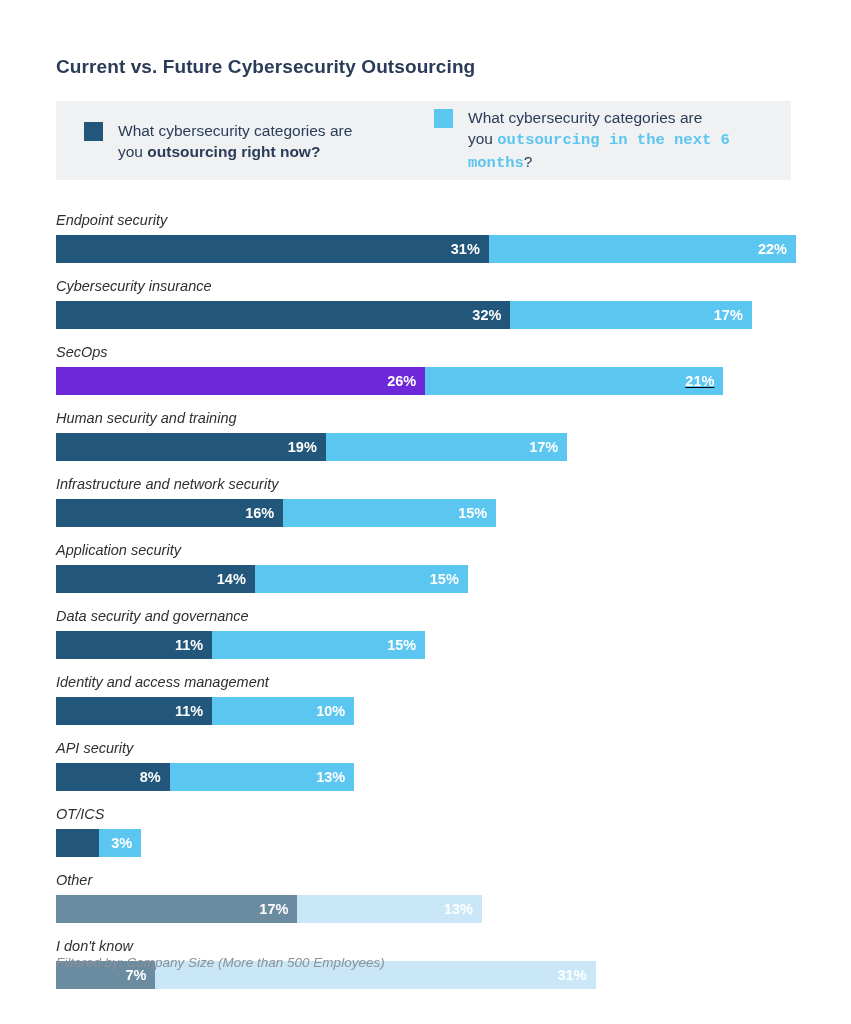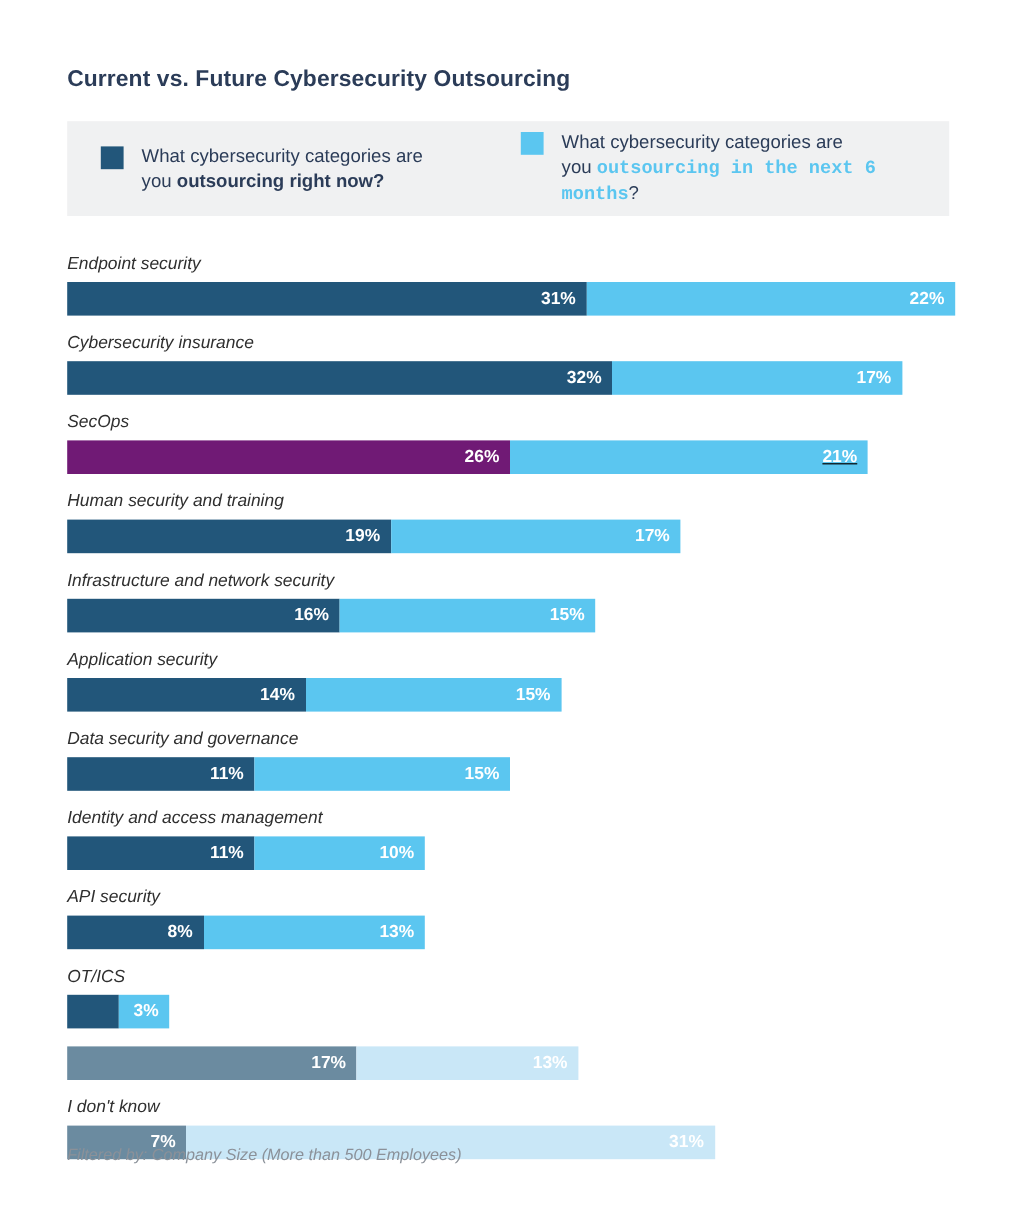--- a/index.html
+++ b/index.html
@@ -148,21 +148,21 @@
             <span class="seg-value">32%</span>
           </div>
           <div class="seg" style="width: 241.4px; background: rgb(91, 198, 240);">
             <span class="seg-value">17%</span>
           </div>
         </div>
       </div>
       <div class="row">
         <div class="row-label">SecOps</div>
         <div class="bar-track">
-          <div class="seg" style="width: 369.2px; background: #701a75;">
+          <div class="seg" style="width: 369.2px; background: #6d28d9;">
             <span class="seg-value">26%</span>
           </div>
           <div class="seg" style="width: 298.2px; background: rgb(91, 198, 240); text-decoration: underline;">
             <span class="seg-value">21%</span>
           </div>
         </div>
       </div>
       <div class="row">
         <div class="row-label">Human security and training</div>
         <div class="bar-track">
@@ -232,20 +232,21 @@
       <div class="row">
         <div class="row-label">OT/ICS</div>
         <div class="bar-track">
           <div class="seg" style="width: 42.6px; background: rgb(34, 86, 122);"></div>
           <div class="seg" style="width: 42.6px; background: rgb(91, 198, 240);">
             <span class="seg-value">3%</span>
           </div>
         </div>
       </div>
       <div class="row">
+        <div class="row-label">Other</div>
         <div class="bar-track">
           <div class="seg muted" style="width: 241.4px; background: rgb(107, 139, 160);">
             <span class="seg-value">17%</span>
           </div>
           <div class="seg muted" style="width: 184.6px; background: rgb(201, 231, 247);">
             <span class="seg-value">13%</span>
           </div>
         </div>
       </div>
       <div class="row">

